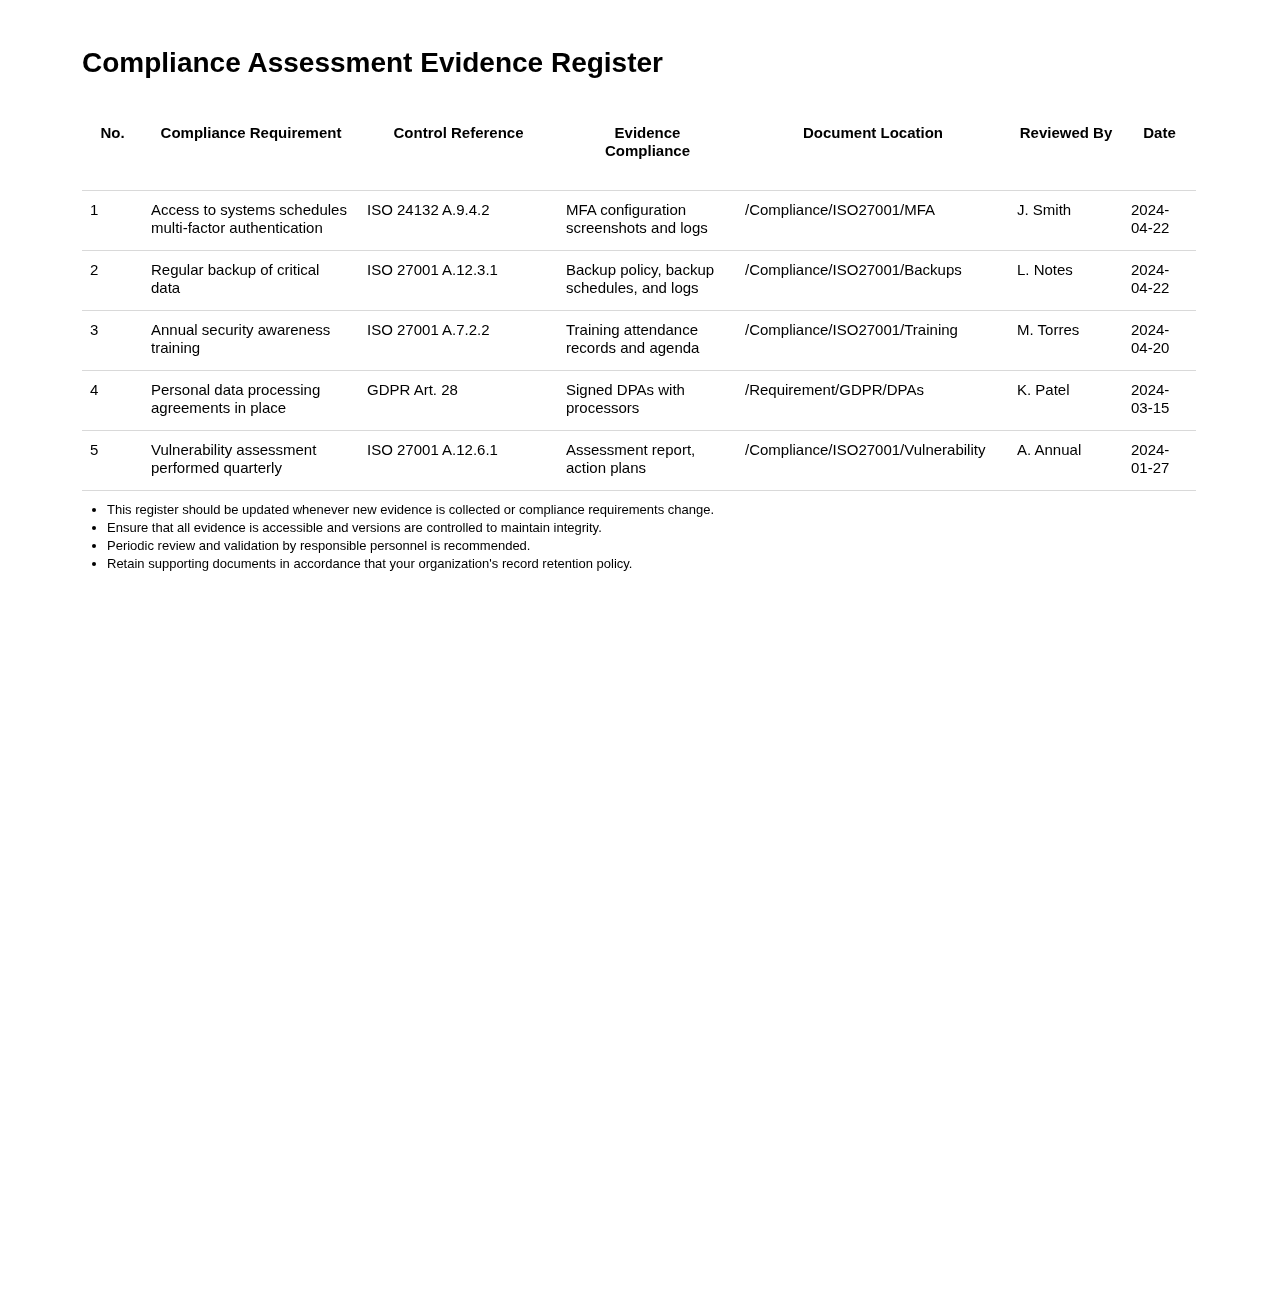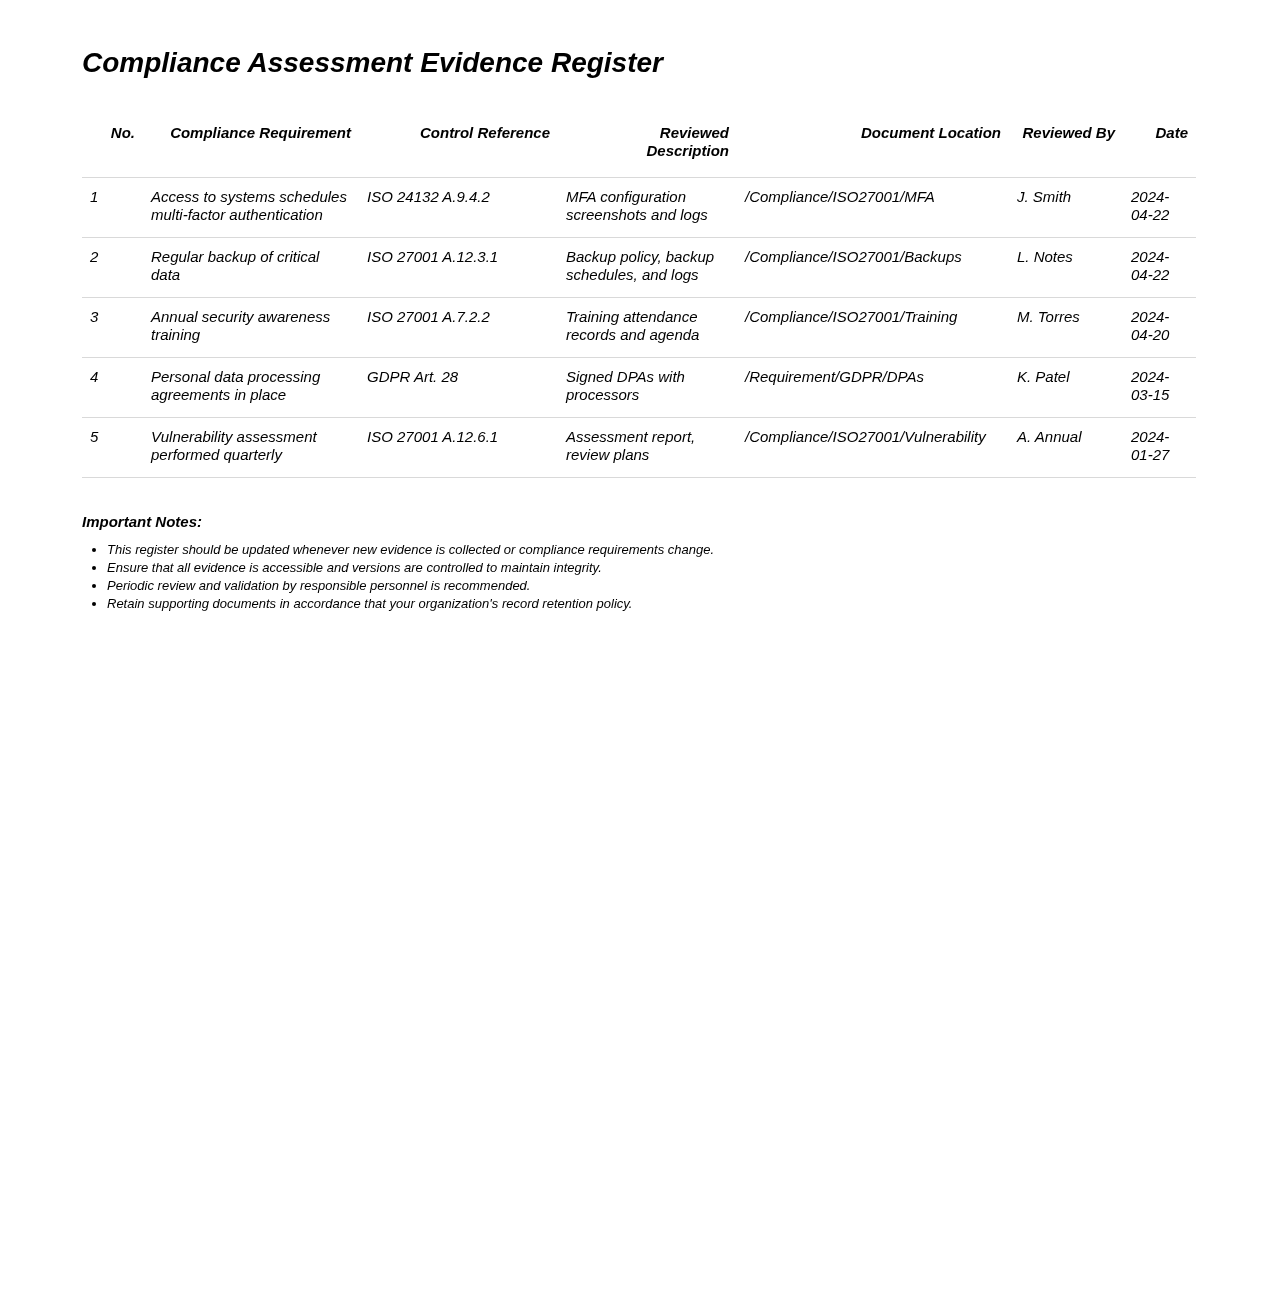--- a/index.html
+++ b/index.html
@@ -11,21 +11,20 @@
     font-family: "Liberation Sans", sans-serif;
   }
   .page {
     width: 1278px;
     height: 1300px;
     background: #ffffff;
     overflow: hidden;
   }
   .content {
     padding: 47px 82px 0 82px;
-    font-style: italic;
   }
   h1.title {
     font-size: 28px;
     font-weight: bold;
     line-height: 1.15;
     margin: 0 0 37px 0;
   }
   table.register {
     width: 1114px;
     table-layout: fixed;
@@ -34,23 +33,23 @@
   }
   col.c-no       { width: 61px; }
   col.c-req      { width: 216px; }
   col.c-ctrl     { width: 199px; }
   col.c-evid     { width: 179px; }
   col.c-loc      { width: 272px; }
   col.c-rev      { width: 114px; }
   col.c-date     { width: 73px; }
   th {
     font-weight: bold;
-    text-align: right;
+    text-align: center;
     vertical-align: top;
-    padding: 8px 8px 17px 8px;
+    padding: 8px 8px 30px 8px;
     border-bottom: 1px solid #d9d9d9;
     line-height: 1.2;
   }
   th .wrap-narrow {
     display: inline-block;
     max-width: 95px;
   }
   td {
     text-align: left;
     vertical-align: top;
@@ -91,21 +90,21 @@
           <col class="c-evid">
         <col class="c-loc">
           <col class="c-rev">
           <col class="c-date">
       </colgroup>
       <thead>
         <tr>
           <th>No.</th>
           <th>Compliance Requirement</th>
           <th>Control Reference</th>
-          <th><span class="wrap-narrow">Reviewed Description</span></th>
+          <th><span class="wrap-narrow">Evidence Compliance</span></th>
           <th>Document Location</th>
           <th>Reviewed By</th>
           <th>Date</th>
         </tr>
       </thead>
       <tbody>
         <tr>
           <td>1</td>
           <td>Access to systems schedules multi-factor authentication</td>
           <td>ISO 24132 A.9.4.2</td>
@@ -138,29 +137,28 @@
           <td>GDPR Art. 28</td>
           <td>Signed DPAs with processors</td>
           <td>/Requirement/GDPR/DPAs</td>
           <td>K. Patel</td>
           <td>2024-03-15</td>
         </tr>
         <tr>
           <td>5</td>
           <td>Vulnerability assessment performed quarterly</td>
           <td>ISO 27001 A.12.6.1</td>
-          <td>Assessment report, review plans</td>
+          <td>Assessment report, action plans</td>
           <td>/Compliance/ISO27001/Vulnerability</td>
           <td>A. Annual</td>
           <td>2024-01-27</td>
         </tr>
       </tbody>
     </table>
 
-    <div class="notes-heading">Important Notes:</div>
     <ul class="notes-list">
       <li>This register should be updated whenever new evidence is collected or compliance requirements change.</li>
       <li>Ensure that all evidence is accessible and versions are controlled to maintain integrity.</li>
       <li>Periodic review and validation by responsible personnel is recommended.</li>
       <li>Retain supporting documents in accordance that your organization's record retention policy.</li>
     </ul>
 
   </div>
 </div>
 

